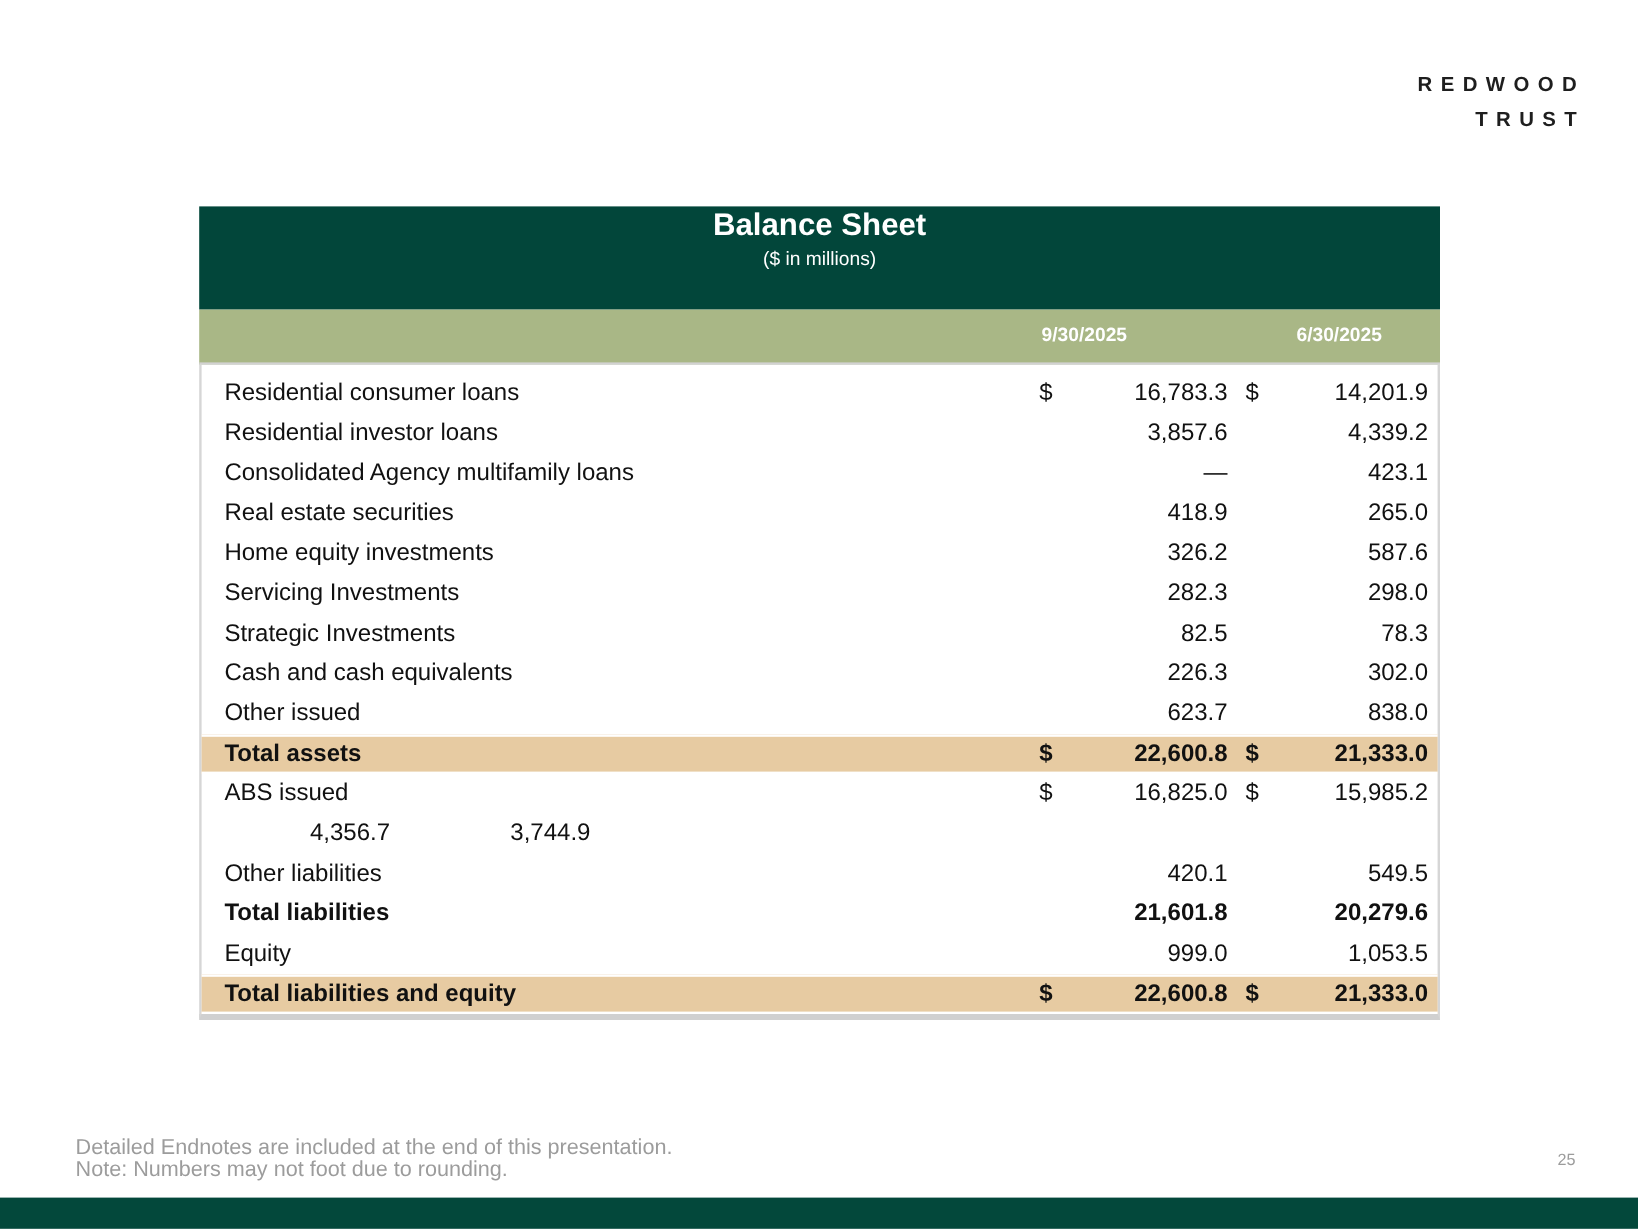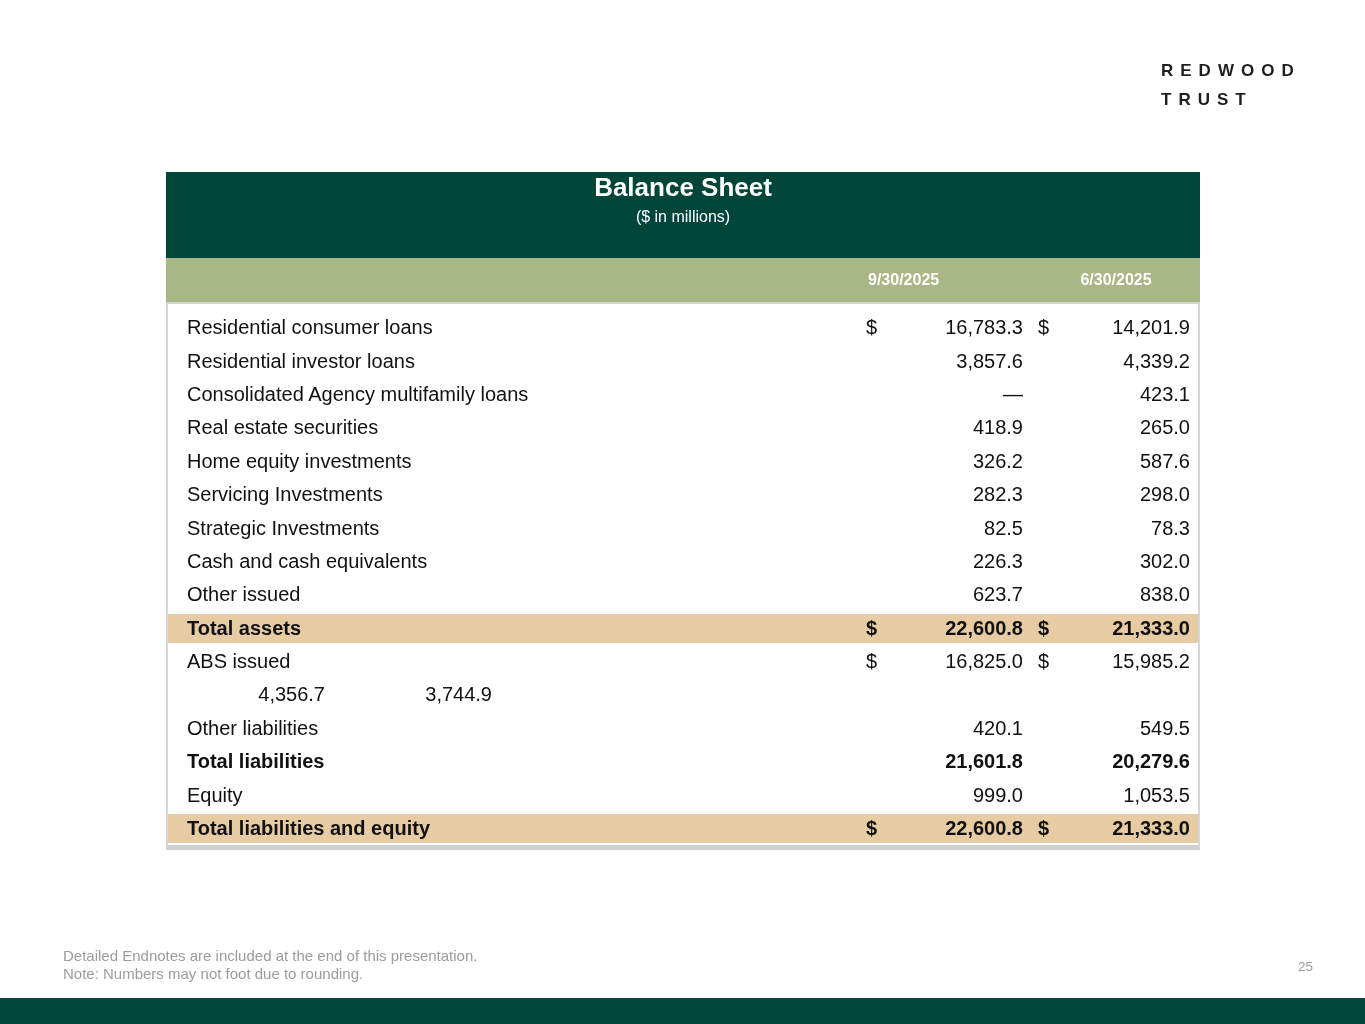--- a/index.html
+++ b/index.html
@@ -11,21 +11,21 @@
     --logo-color:#1E1E1E;
     --table-border-gray:#D6D6D6;
   }
   html,body{margin:0;padding:0;}
   body{
     width:1365px;height:1024px;position:relative;background:#ffffff;
     font-family:"Liberation Sans","DejaVu Sans",sans-serif;overflow:hidden;
   }
   
   .logo{
-    position:absolute;top:62px;right:44px;width:160px;text-align:left;
+    position:absolute;top:62px;right:44px;width:160px;text-align:right;
     color:var(--logo-color);font-weight:bold;font-size:17px;
   }
   .logo .line{letter-spacing:7px;line-height:17px;}
   .logo .line2{margin-top:12px;}
   
   .sheet{
     position:absolute;left:166px;top:172px;width:1034px;
   }
   .tbl-title{
     background:var(--header-green);color:#ffffff;text-align:center;
@@ -58,21 +58,21 @@
   .row .d2{width:39px;box-sizing:border-box;padding-left:15px;text-align:left;}
   .row .v2{width:128px;text-align:right;}
   .row.bold{font-weight:bold;}
   .row.total{
     background:var(--total-row-tan);font-weight:bold;
     border-top:2px solid #ffffff;border-bottom:2px solid #ffffff;
   }
   
   .footnotes{
     position:absolute;left:63px;top:947px;color:var(--footer-gray);
-    font-size:15px;line-height:18px;
+    font-size:18px;line-height:18px;
   }
   .pagenum{
     position:absolute;right:52px;top:959px;color:var(--footer-gray);font-size:13.5px;
   }
   .bottom-bar{
     position:absolute;left:0;bottom:0;width:1365px;height:26px;
     background:var(--bottom-bar-green);
   }
 </style>
 </head>

